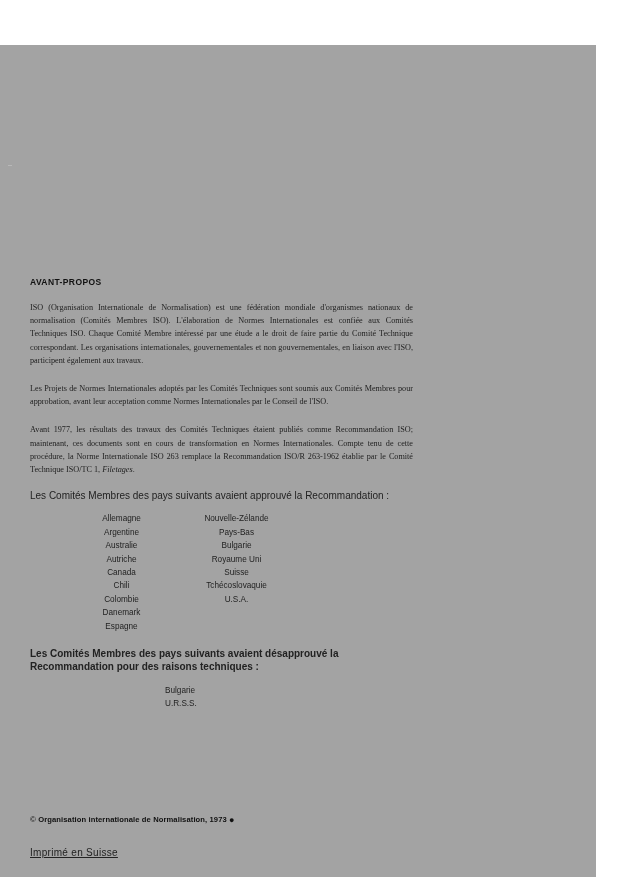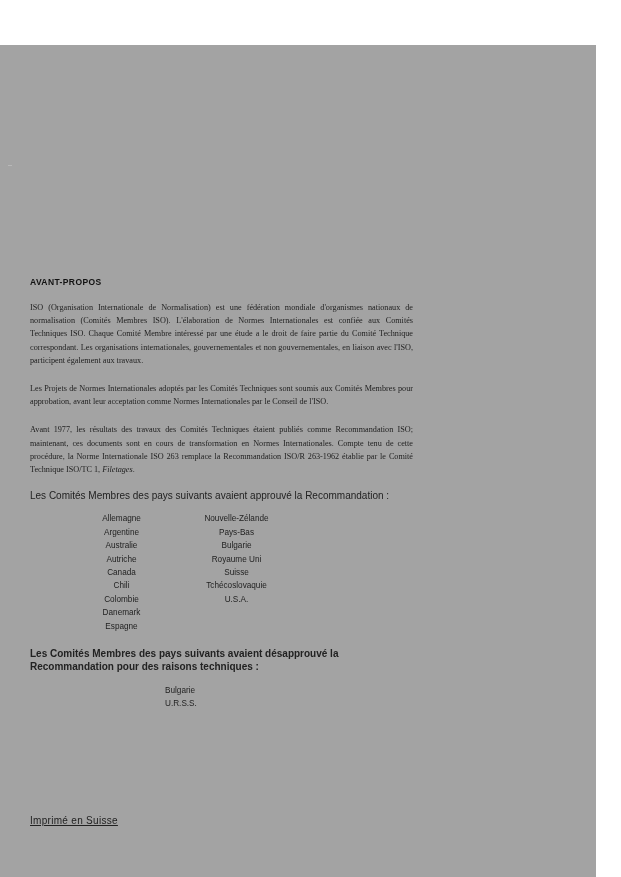--- a/index.html
+++ b/index.html
@@ -164,16 +164,17 @@
     <p class="disapprove-line">Les Comités Membres des pays suivants avaient désapprouvé la Recommandation pour des raisons techniques :</p>
 
     <div class="disapprove-list">
       <div class="country-item">Bulgarie</div>
       <div class="country-item">U.R.S.S.</div>
     </div>
 
   </div>
 
   <div class="footer">
+    <div class="copyright"><span class="cmark">©</span> <span>Organisation internationale de Normalisation, 1973</span> <span class="enddot">●</span></div>
     <div class="printed">Imprimé en Suisse</div>
   </div>
 
 </div>
 
 </body></html>

